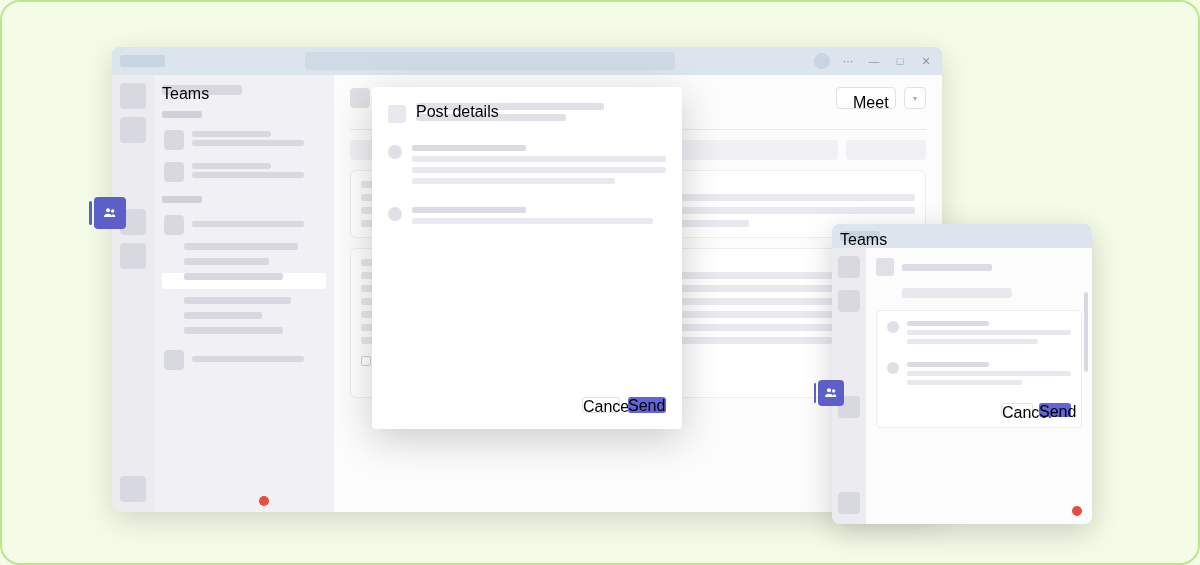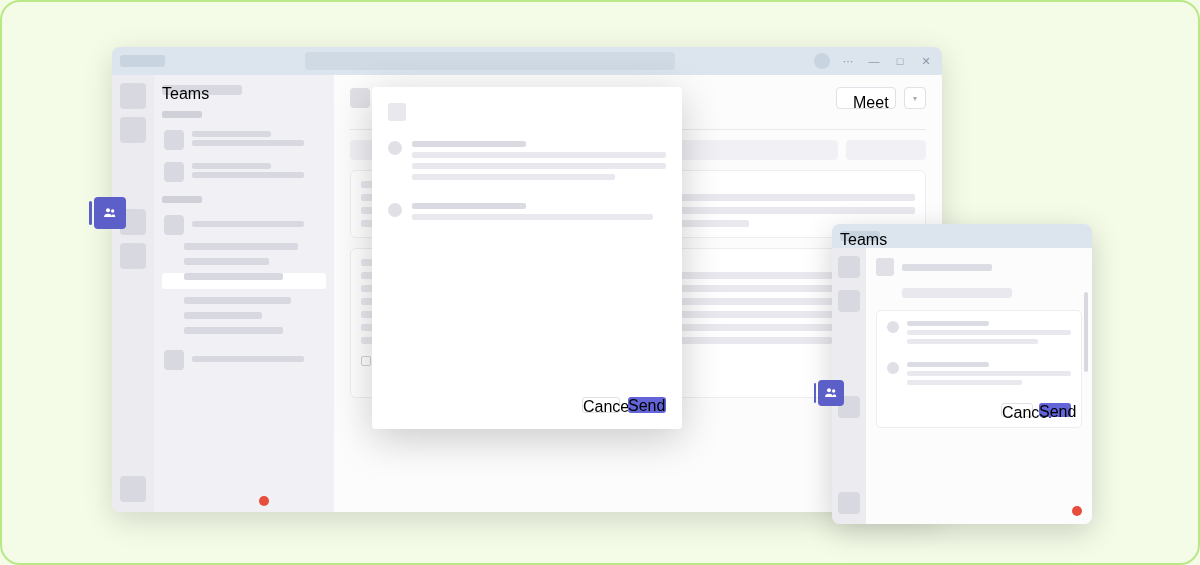--- a/index.html
+++ b/index.html
@@ -796,20 +796,24 @@
     <circle cx="9" cy="8" r="3"></circle>
     <circle cx="16" cy="9" r="2.5"></circle>
     <path d="M3 18 Q3 13 9 13 Q15 13 15 18 Z"></path>
     <path d="M14 18 Q14 14 17 14 Q20 14 20 18 Z"></path>
   </svg>
 </div>
 
 <div class="dialog">
   <div class="dialog-header">
     <div class="dialog-header-icon"></div>
+    <div class="dialog-header-text">
+      <div class="dialog-header-line" style="width:75%">Post details</div>
+      <div class="dialog-header-line short"></div>
+    </div>
   </div>
 
   <div class="dialog-item">
     <div class="dialog-item-avatar"></div>
     <div class="dialog-item-content">
       <div class="dialog-item-line title"></div>
       <div class="dialog-item-line" style="width:100%"></div>
       <div class="dialog-item-line" style="width:100%"></div>
       <div class="dialog-item-line" style="width:80%"></div>
     </div>

